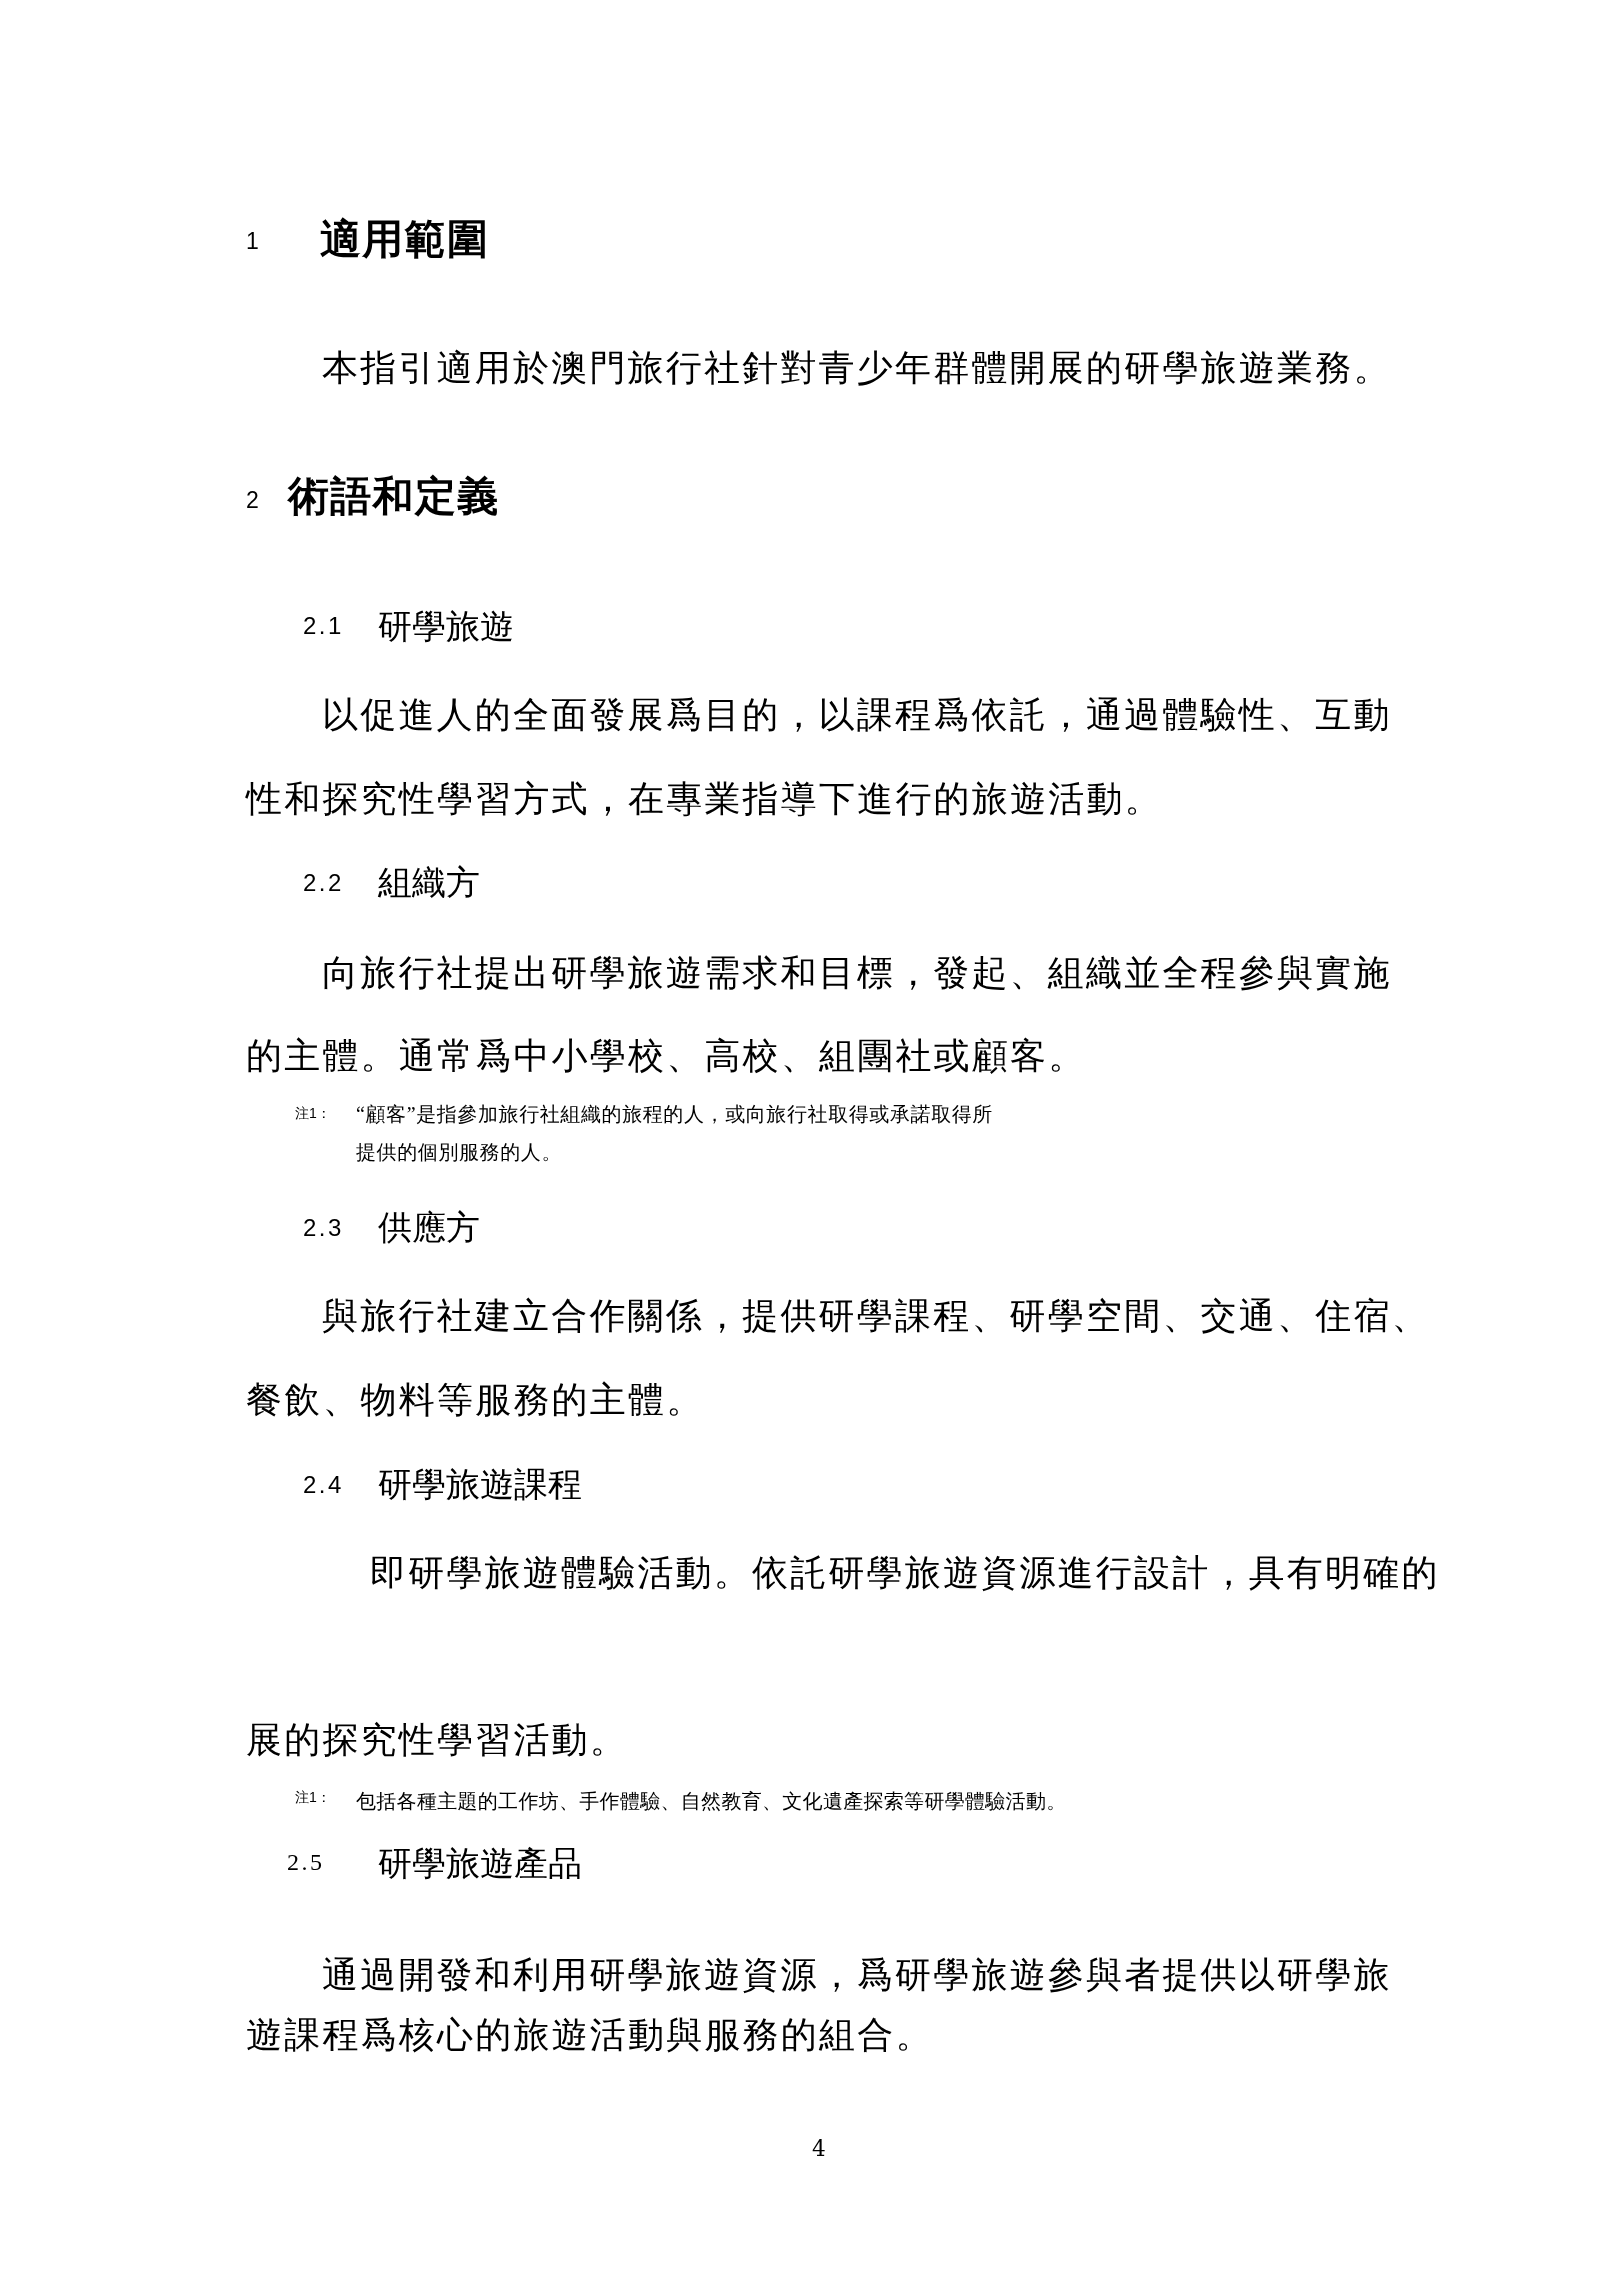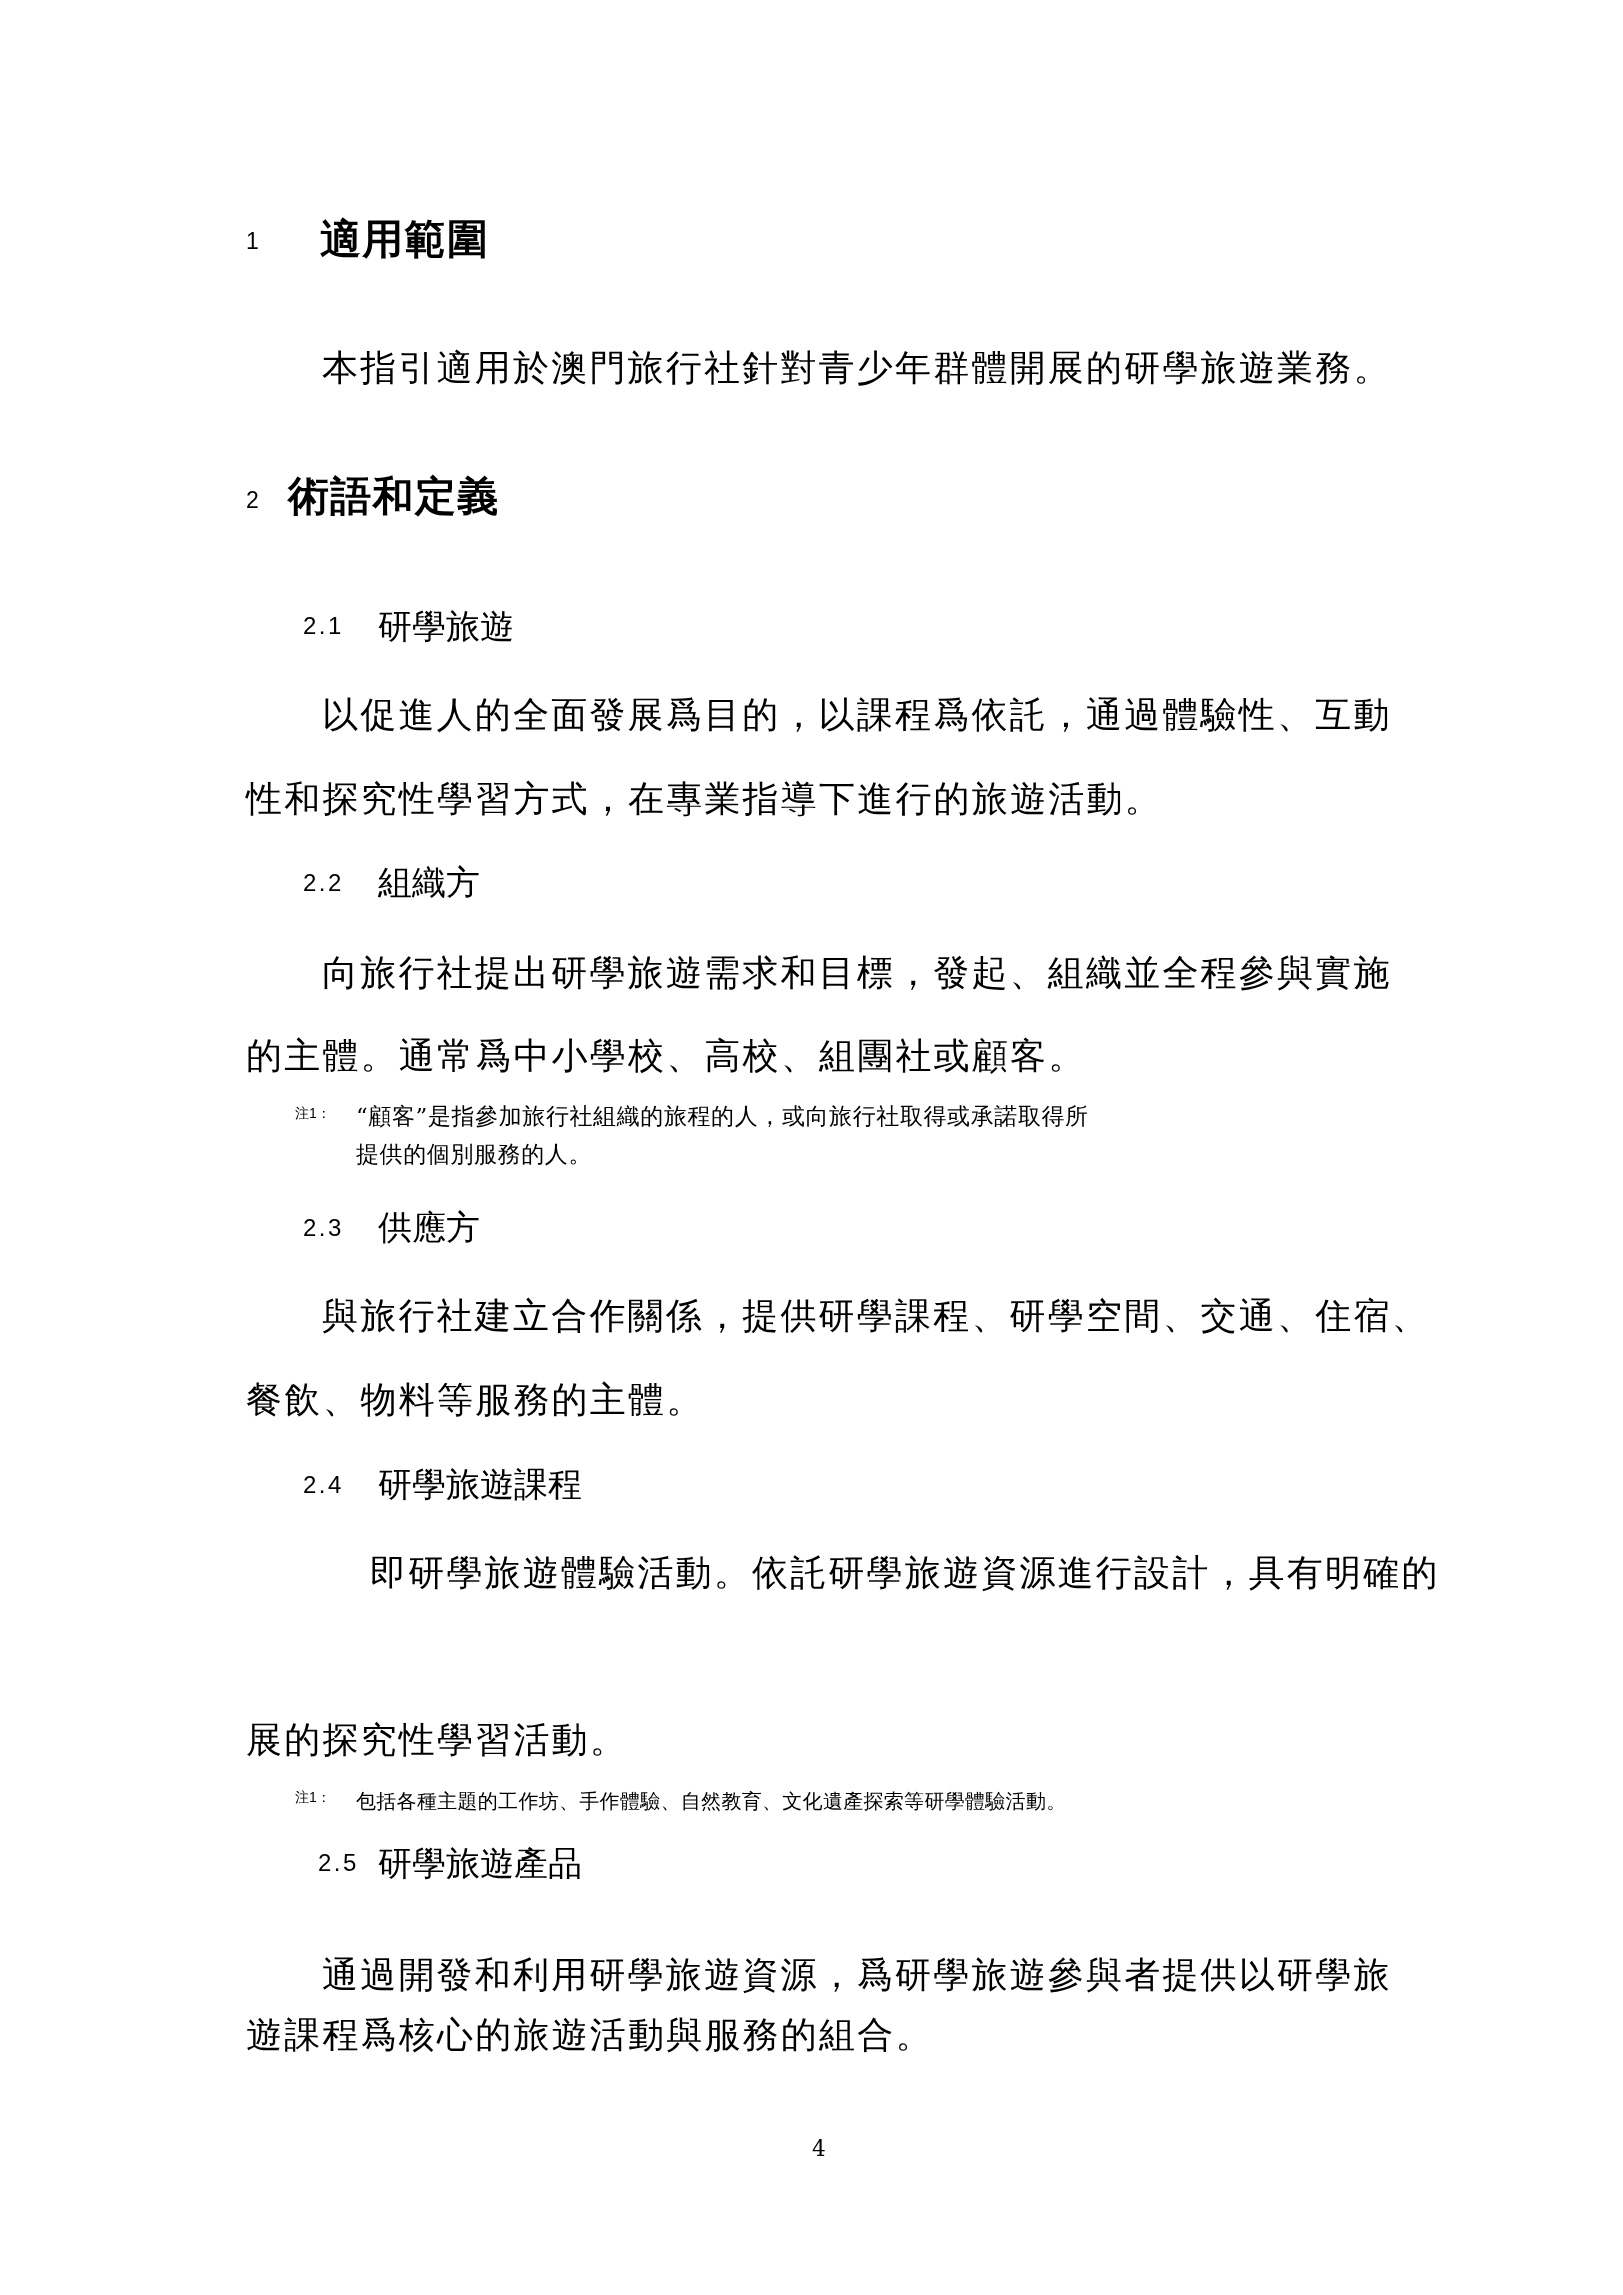--- a/index.html
+++ b/index.html
@@ -8,21 +8,21 @@
   .abs { position: absolute; white-space: nowrap; }
   .serif { font-family: "DejaVu Serif", "Liberation Serif", serif; }
   .sans { font-family: "Liberation Sans", "DejaVu Sans", sans-serif; }
 
   .h1-num { font-size: 23px; }
   .h1-text { font-size: 41px; font-weight: bold; letter-spacing: 1.3px; }
   .h2-num { font-size: 24px; letter-spacing: 2.5px; }
   .h2-text { font-size: 34px; }
   .body-line { font-size: 36px; letter-spacing: 2.2px; }
   .note-label { font-size: 14px; }
-  .note-text { font-size: 23px; letter-spacing: 0.6px; }
+  .note-text { font-size: 20px; letter-spacing: 0.6px; font-family: Liberation Serif, serif; }
   .note2-text { font-size: 20px; letter-spacing: 0.3px; }
   .page-num { font-size: 21.6px; }
 </style>
 </head>
 <body>
 
 <div class="page">
 
   <span class="abs sans h1-num" style="left:246px; top:228px;">1</span>
   <span class="abs serif h1-text" style="left:288px; top:212px;margin-left:32px;">適用範圍</span>
@@ -52,20 +52,20 @@
   <span class="abs serif body-line" style="left:246px; top:1376px;">餐飲、物料等服務的主體。</span>
 
   <span class="abs sans h2-num" style="left:303px; top:1471px;">2.4</span>
   <span class="abs serif h2-text" style="left:378px; top:1462px;">研學旅遊課程</span>
   <span class="abs serif body-line" style="left:322px; top:1549px;margin-left:48px;">即研學旅遊體驗活動。依託研學旅遊資源進行設計，具有明確的</span>
   <span class="abs serif body-line" style="left:246px; top:1716px;">展的探究性學習活動。</span>
 
   <span class="abs sans note-label" style="left:295px; top:1789px;">注1：</span>
   <span class="abs serif note2-text" style="left:356px; top:1788px;">包括各種主題的工作坊、手作體驗、自然教育、文化遺產探索等研學體驗活動。</span>
 
-  <span class="abs sans h2-num" style="left:318px; top:1849px;">2.5</span>
+  <span class="abs sans h2-num" style="left:287px; top:1849px;font-family:Liberation Serif, serif;">2.5</span>
   <span class="abs serif h2-text" style="left:378px; top:1841px;">研學旅遊產品</span>
   <span class="abs serif body-line" style="left:322px; top:1931px;margin-top:20px;">通過開發和利用研學旅遊資源，爲研學旅遊參與者提供以研學旅</span>
   <span class="abs serif body-line" style="left:246px; top:2011px;">遊課程爲核心的旅遊活動與服務的組合。</span>
 
   <span class="abs serif page-num" style="left:812px; top:2136px;">4</span>
 </div>
 
 
 </body></html>

